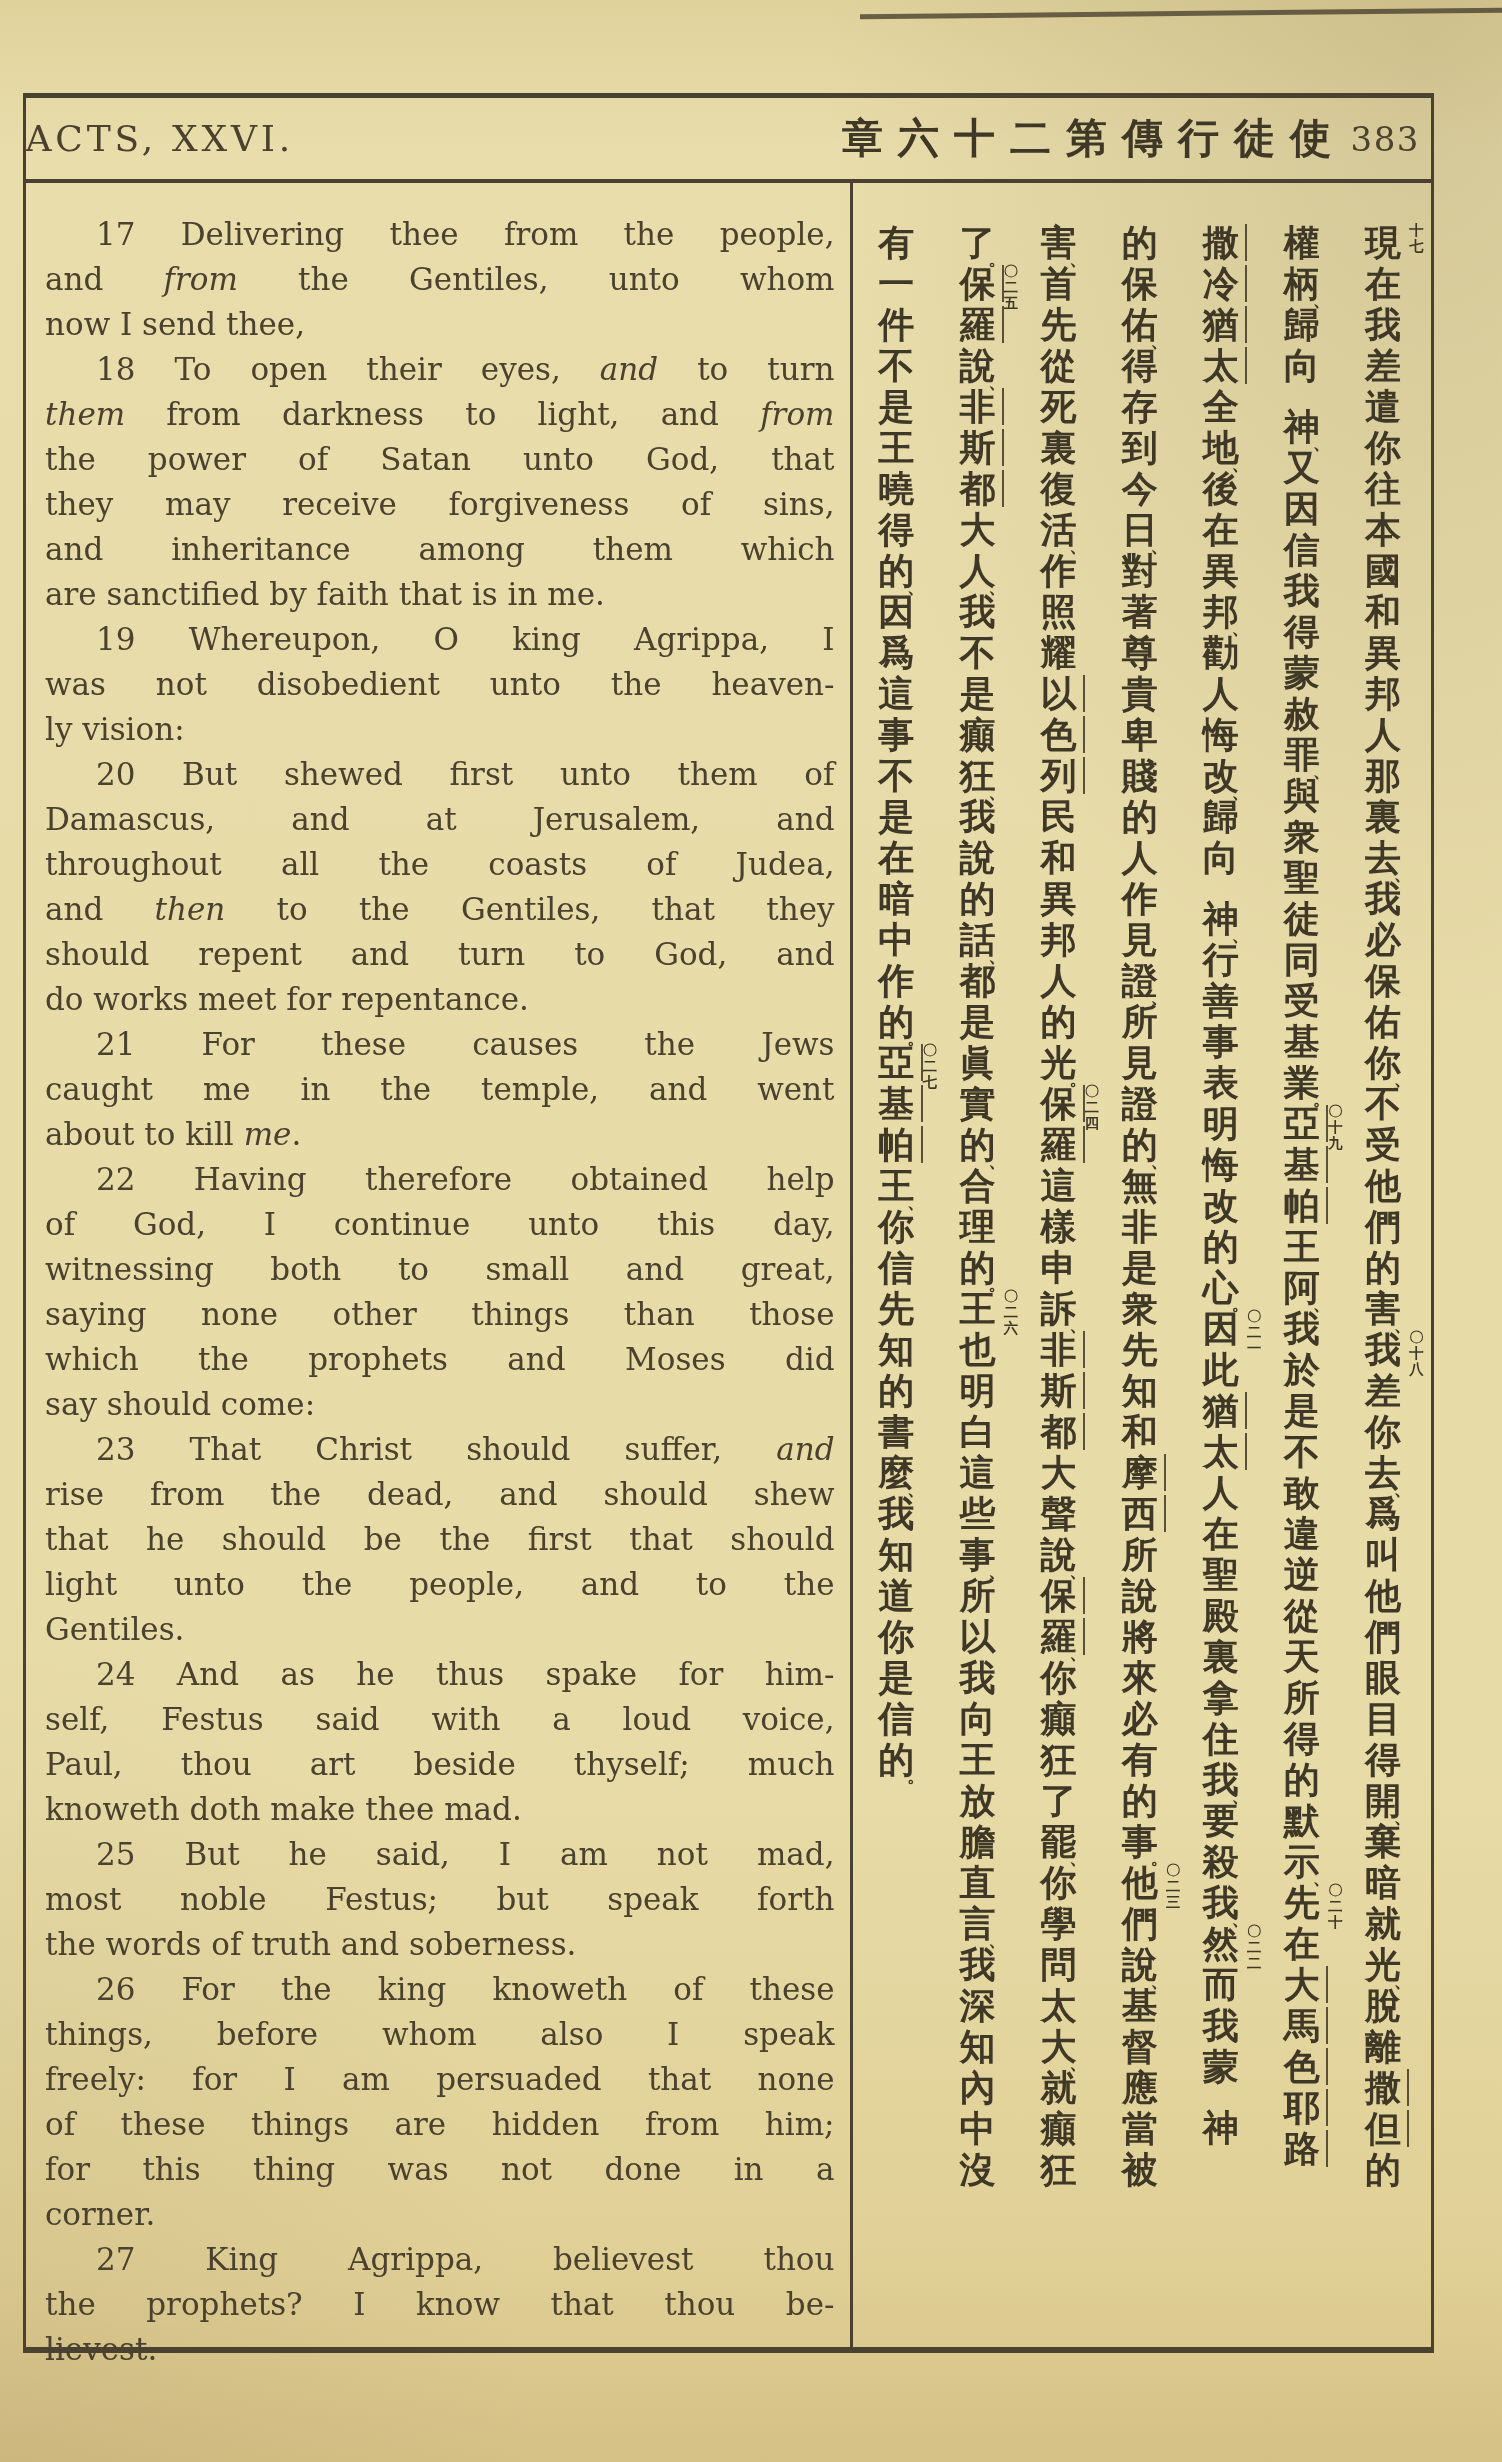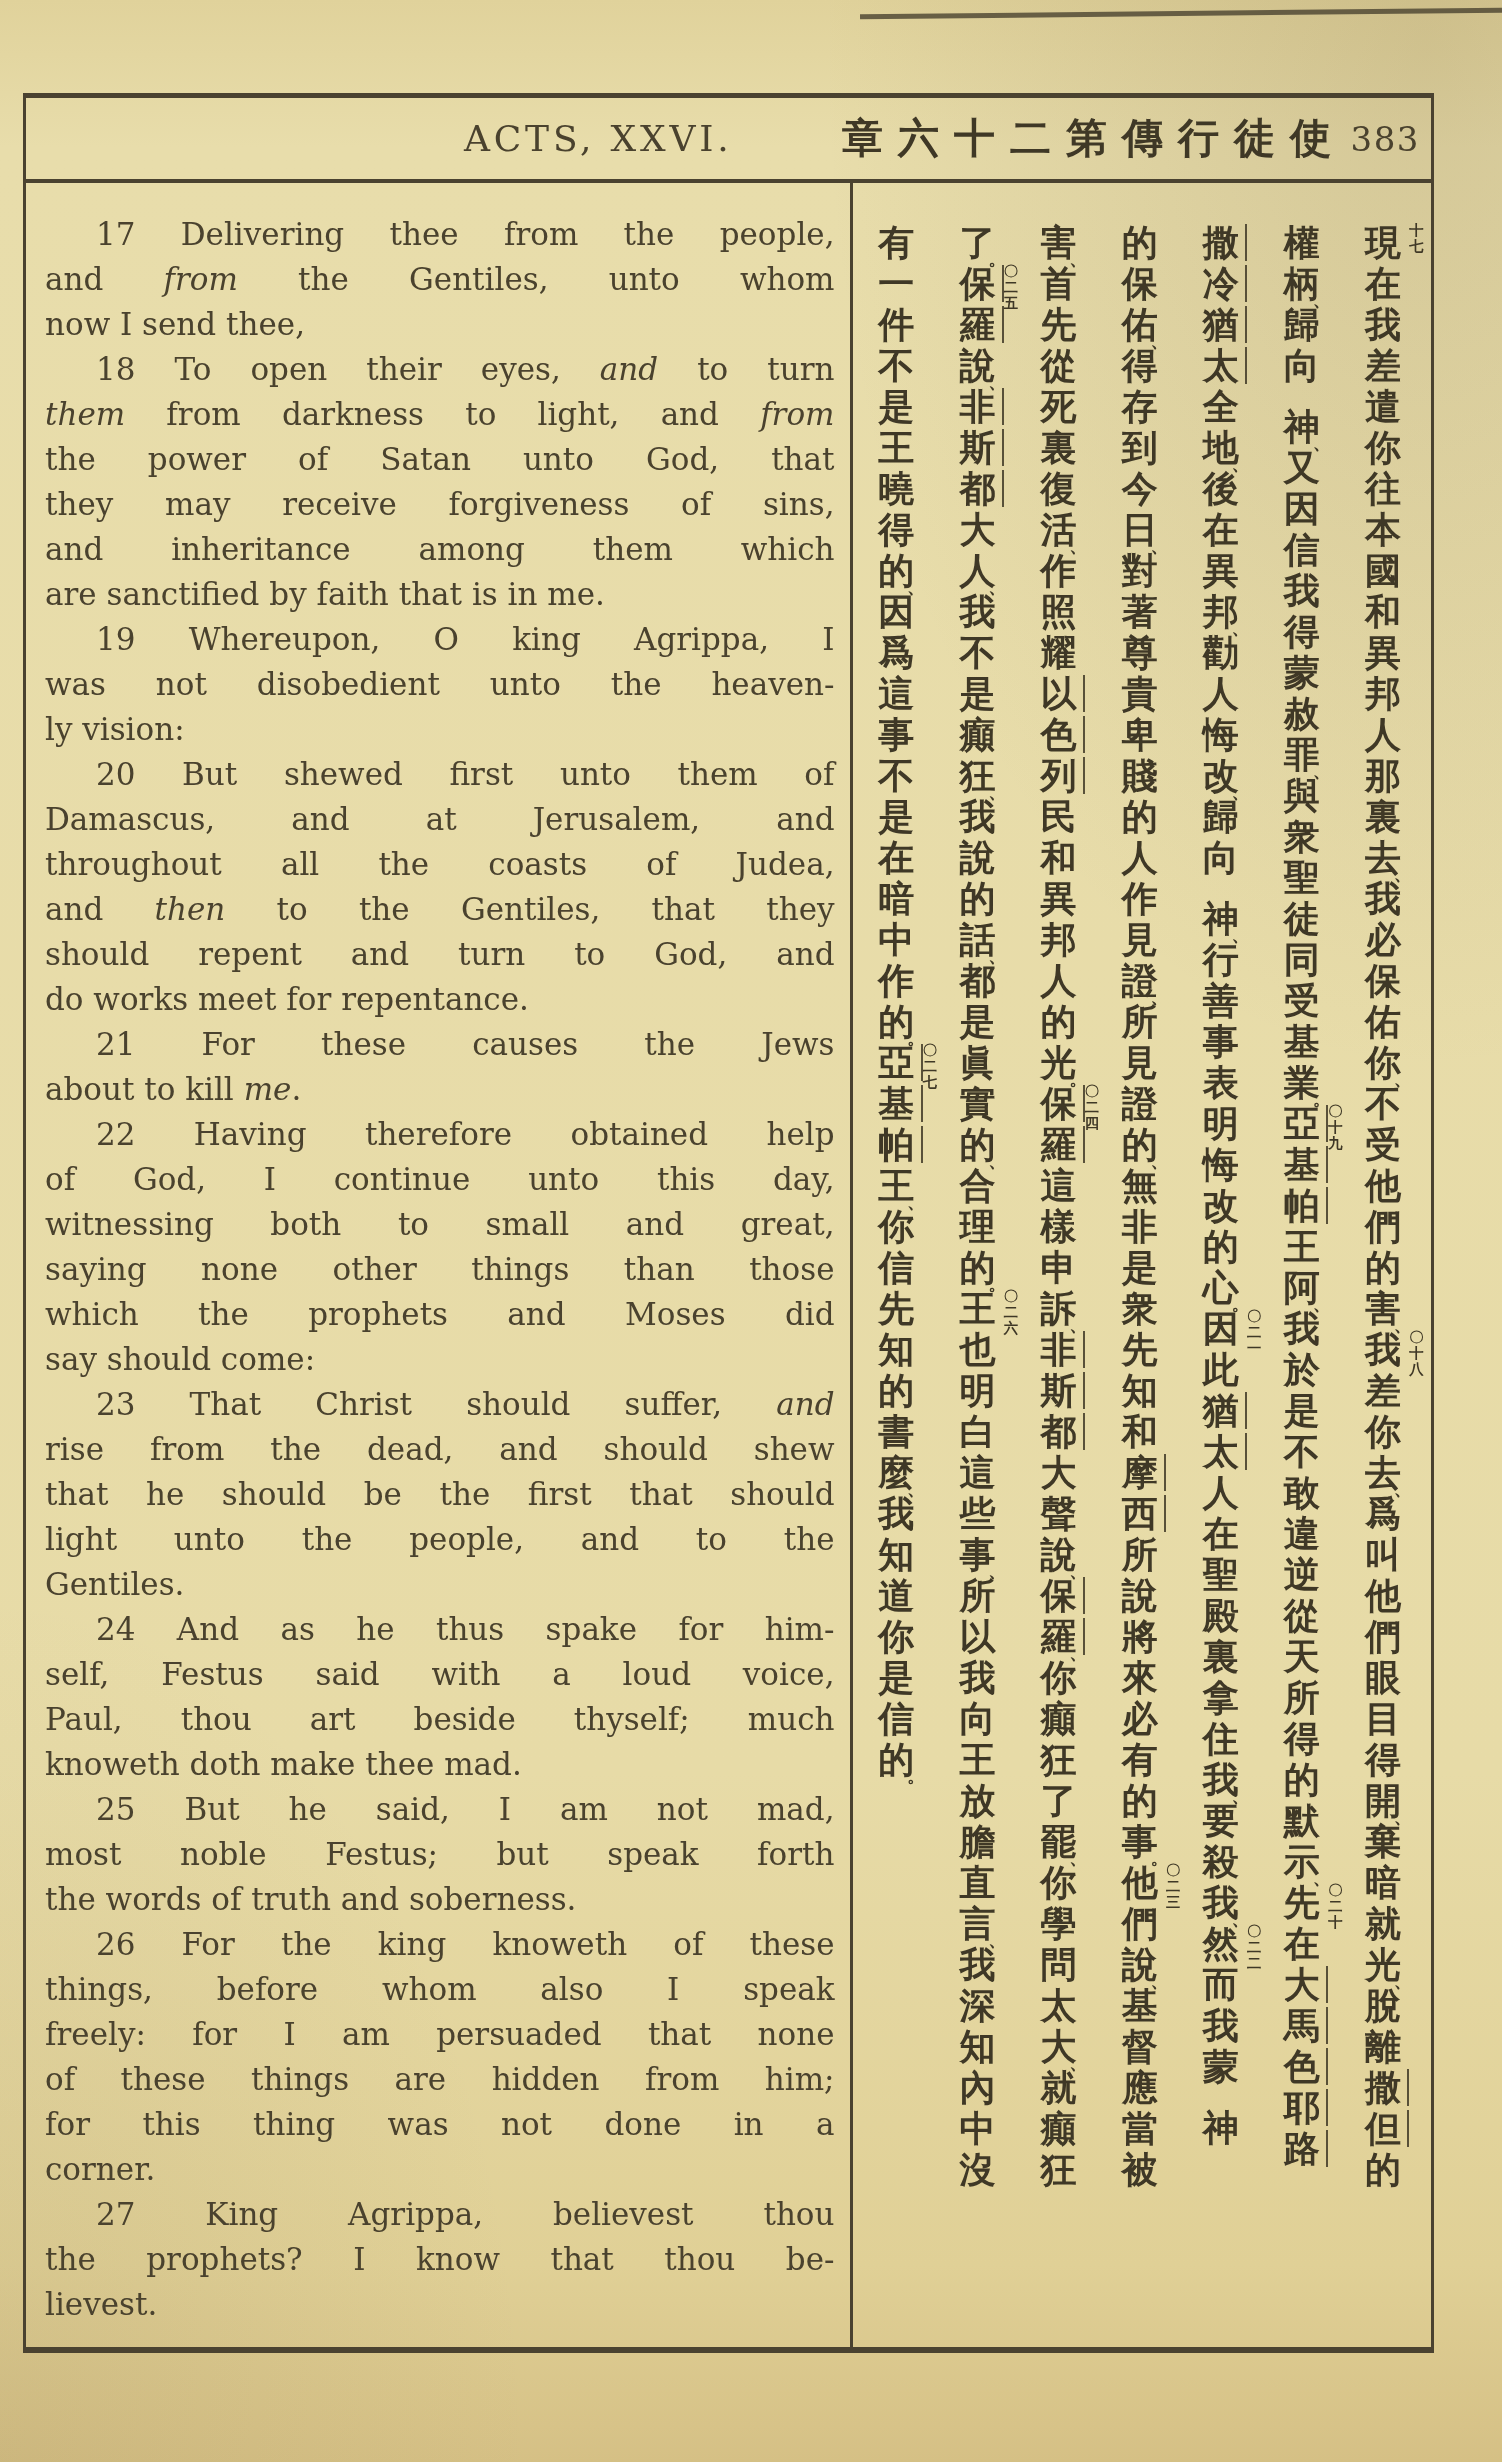--- a/index.html
+++ b/index.html
@@ -30,21 +30,21 @@
     position:absolute;left:22.5px;top:93px;width:1411px;height:2260px;
     border:3px solid var(--border);
     border-top-width:5.3px;border-right-width:3.8px;border-bottom-width:6.8px;
     box-sizing:border-box;display:flex;flex-direction:column;
   }
   #header{
     height:81px;flex:0 0 auto;border-bottom:4.5px solid var(--border);
     display:flex;align-items:stretch;
   }
   .header-left{
-    width:707px;display:flex;align-items:center;justify-content:flex-end;
+    width:707px;display:flex;align-items:center;justify-content:flex-start;
   }
   .header-left .etitle{
     font-size:36px;letter-spacing:3.8px;color:var(--ink);
   }
   .header-right{
     flex:1;display:flex;align-items:center;justify-content:flex-end;
     padding-right:10.5px;
   }
   .header-right .ctitle{
     font-size:41px;letter-spacing:15px;color:var(--ink-cn);font-weight:600;
@@ -135,20 +135,21 @@
           <div>
             <div class="eline first"><span>20 But shewed first unto them of</span></div>
             <div class="eline"><span>Damascus, and at Jerusalem, and</span></div>
             <div class="eline"><span>throughout all the coasts of Judea,</span></div>
             <div class="eline"><span>and </span><span class="em">then</span><span> to the Gentiles, that they</span></div>
             <div class="eline"><span>should repent and turn to God, and</span></div>
             <div class="eline elast"><span>do works meet for repentance.</span></div>
           </div>
           <div>
             <div class="eline first"><span>21 For these causes the Jews</span></div>
+            <div class="eline"><span>caught me in the temple, and went</span></div>
             <div class="eline elast"><span>about to kill </span><span class="em">me</span><span>.</span></div>
           </div>
           <div>
             <div class="eline first"><span>22 Having therefore obtained help</span></div>
             <div class="eline"><span>of God, I continue unto this day,</span></div>
             <div class="eline"><span>witnessing both to small and great,</span></div>
             <div class="eline"><span>saying none other things than those</span></div>
             <div class="eline"><span>which the prophets and Moses did</span></div>
             <div class="eline elast"><span>say should come:</span></div>
           </div>

